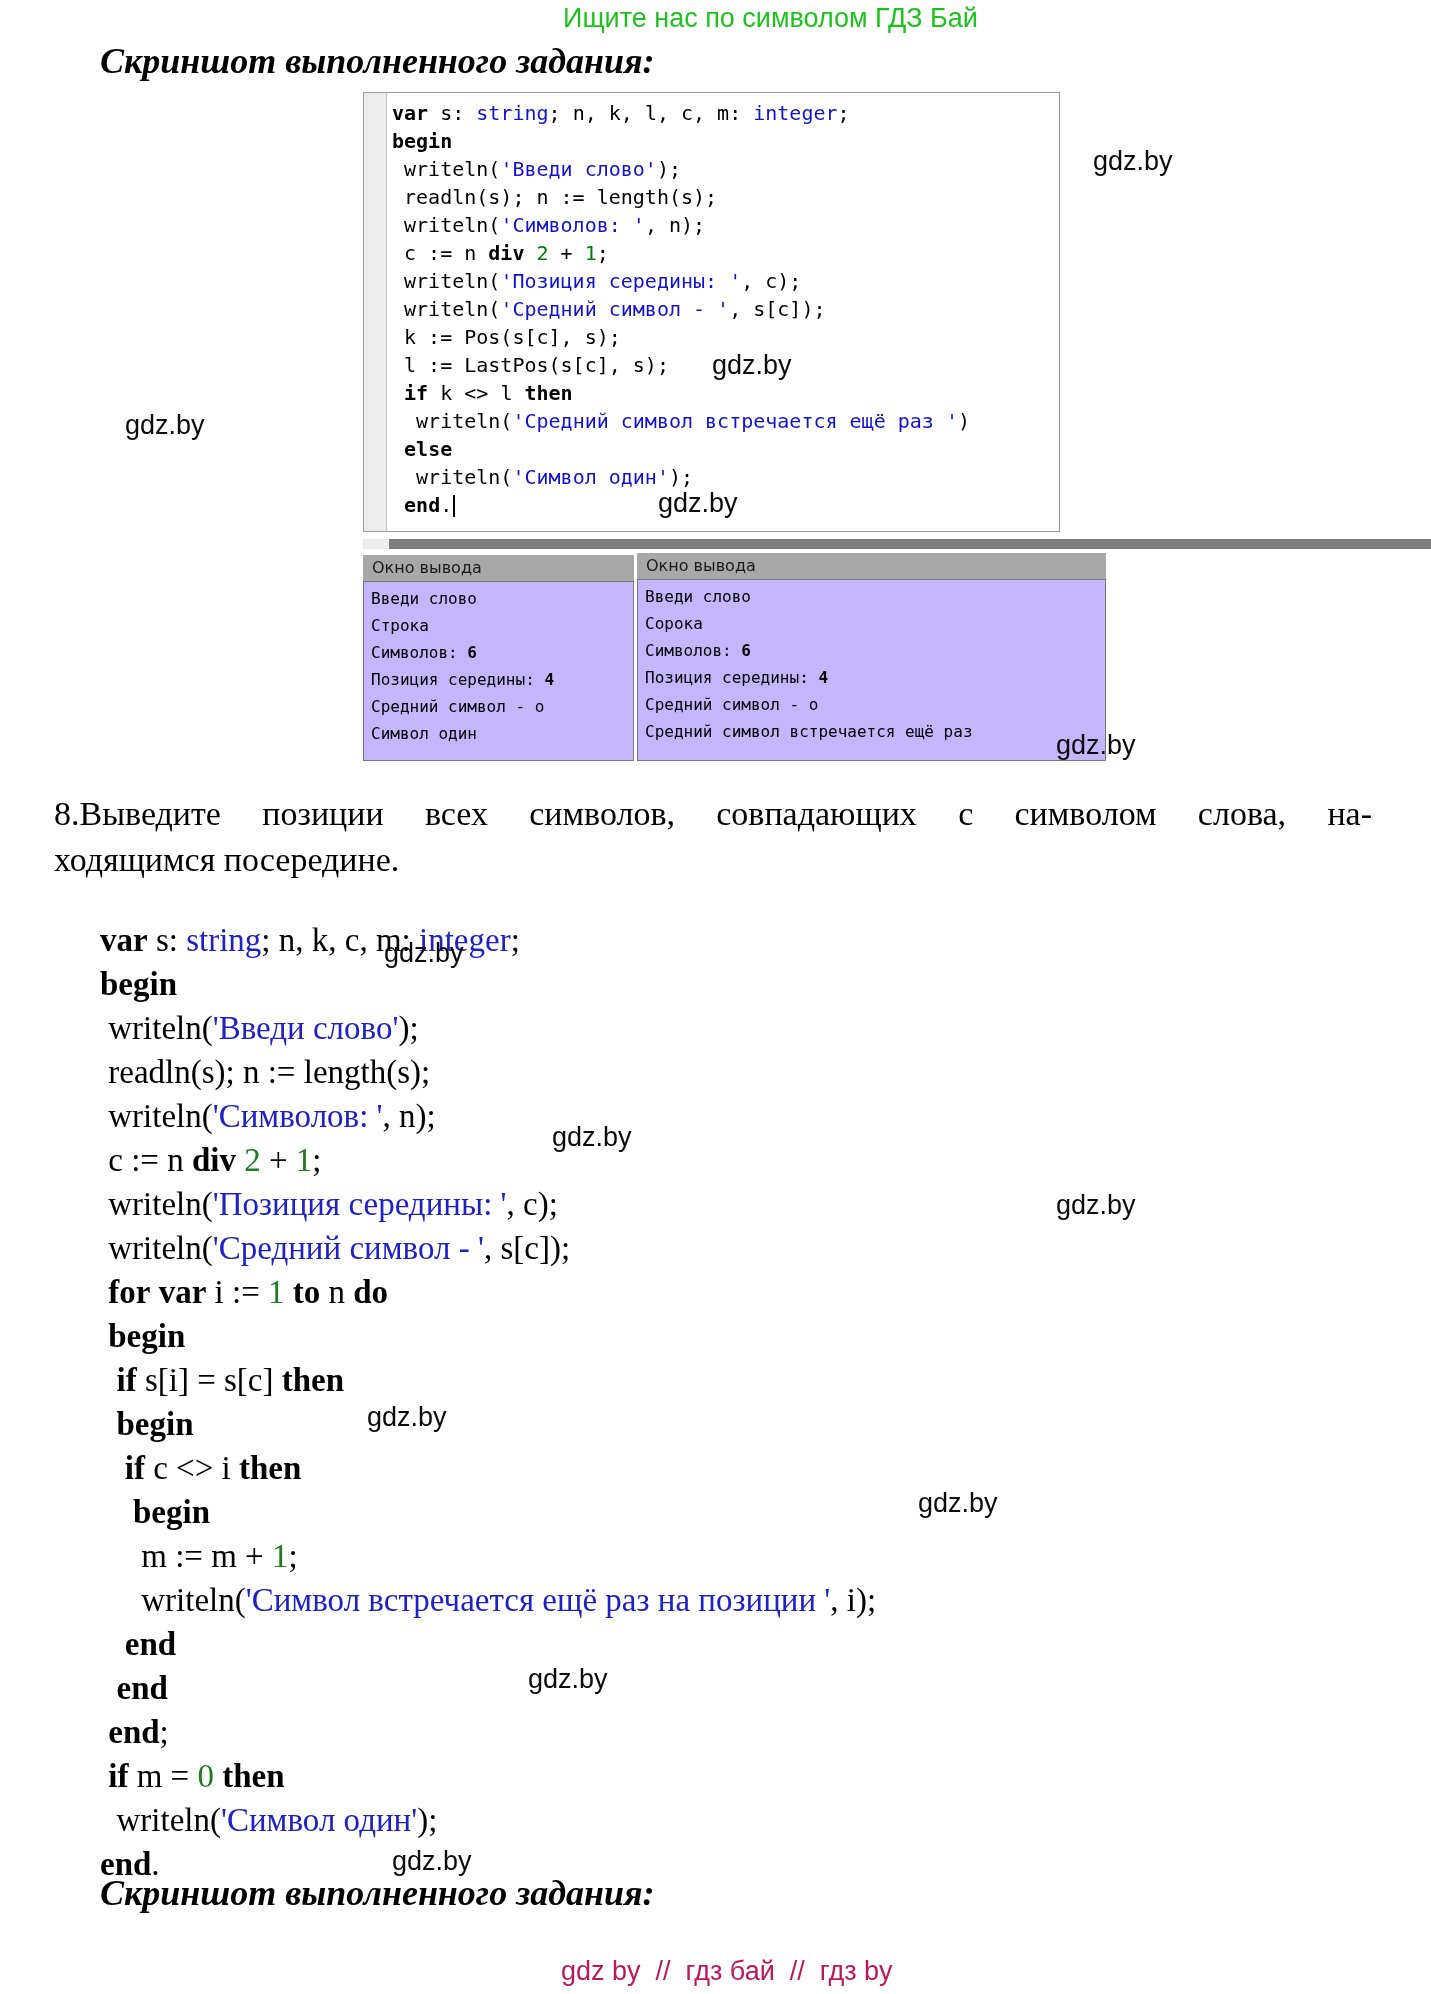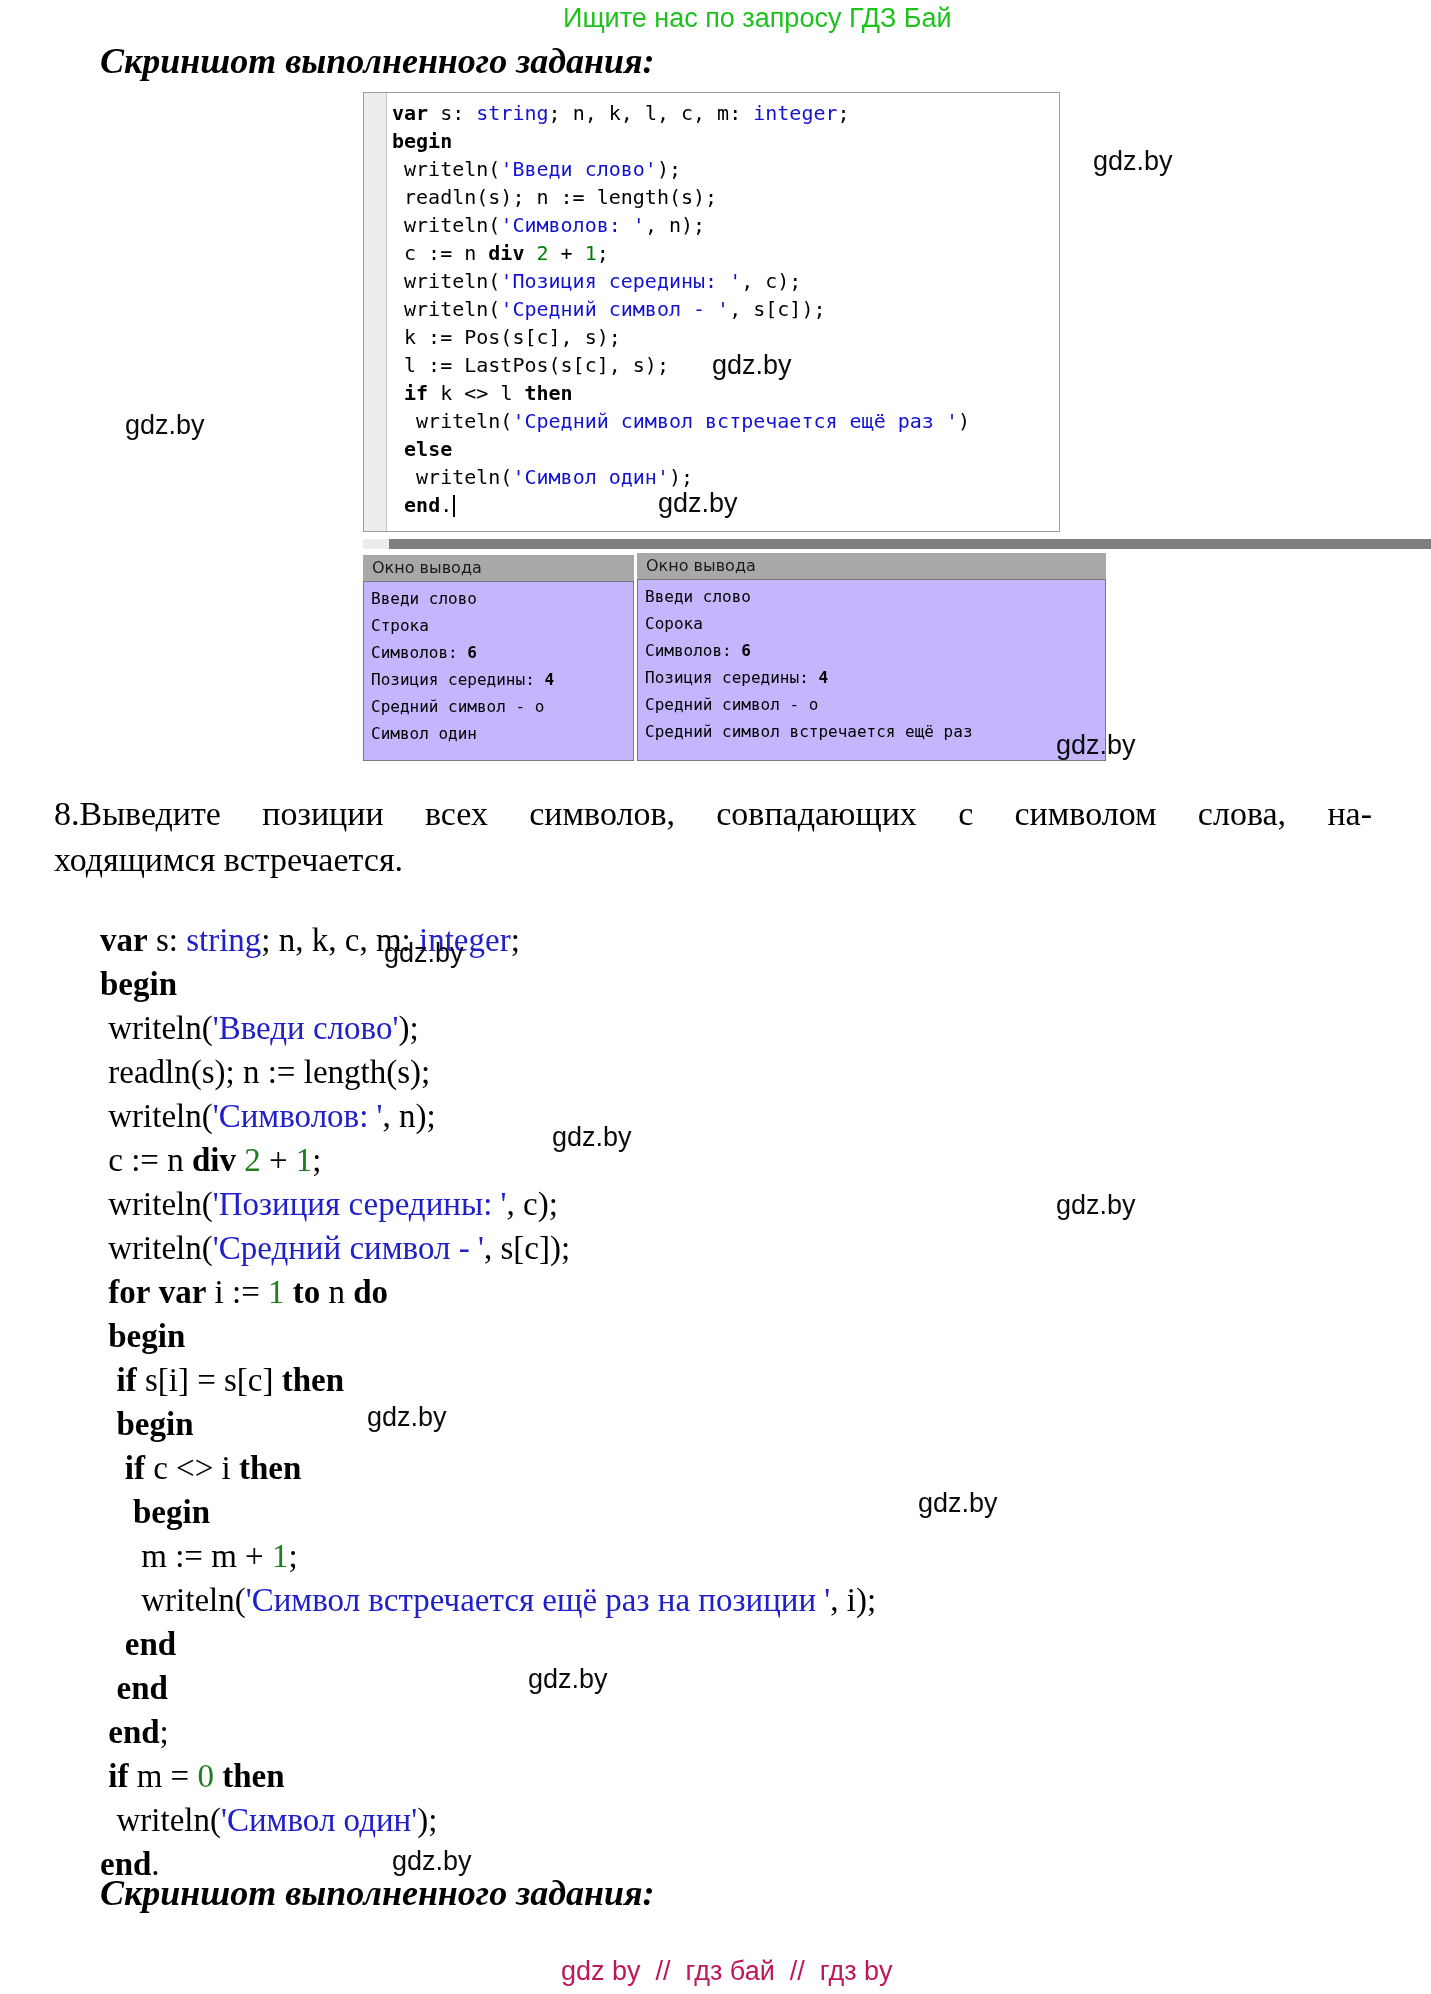--- a/index.html
+++ b/index.html
@@ -62,42 +62,42 @@
 
   
   #footer{position:absolute;left:561px;top:1956px;font-family:"Liberation Sans",sans-serif;
       font-size:27px;color:#be185d;white-space:pre;}
 </style>
 </head>
 <body>
 
 <div id="canvas">
 
-  <div id="promo">Ищите нас по запросу ГДЗ Бай</div>
+  <div id="promo">Ищите нас по символом ГДЗ Бай</div>
 
   <div id="h1" class="shot-heading">Скриншот выполненного задания:</div>
 
   <div id="editor">
     <div class="gutter"></div>
     <div class="code"><div class="cline"><span class="tk-k">var</span><span class="tk-p"> s: </span><span class="tk-t">string</span><span class="tk-p">; n, k, l, c, m: </span><span class="tk-t">integer</span><span class="tk-p">;</span></div><div class="cline"><span class="tk-k">begin</span></div><div class="cline"><span class="tk-p"> writeln(</span><span class="tk-s">'Введи слово'</span><span class="tk-p">);</span></div><div class="cline"><span class="tk-p"> readln(s); n := length(s);</span></div><div class="cline"><span class="tk-p"> writeln(</span><span class="tk-s">'Символов: '</span><span class="tk-p">, n);</span></div><div class="cline"><span class="tk-p"> c := n </span><span class="tk-k">div</span><span class="tk-p"> </span><span class="tk-n">2</span><span class="tk-p"> + </span><span class="tk-n">1</span><span class="tk-p">;</span></div><div class="cline"><span class="tk-p"> writeln(</span><span class="tk-s">'Позиция середины: '</span><span class="tk-p">, c);</span></div><div class="cline"><span class="tk-p"> writeln(</span><span class="tk-s">'Средний символ - '</span><span class="tk-p">, s[c]);</span></div><div class="cline"><span class="tk-p"> k := Pos(s[c], s);</span></div><div class="cline"><span class="tk-p"> l := LastPos(s[c], s);</span></div><div class="cline"><span class="tk-p"> </span><span class="tk-k">if</span><span class="tk-p"> k &lt;&gt; l </span><span class="tk-k">then</span></div><div class="cline"><span class="tk-p">  writeln(</span><span class="tk-s">'Средний символ встречается ещё раз '</span><span class="tk-p">)</span></div><div class="cline"><span class="tk-p"> </span><span class="tk-k">else</span></div><div class="cline"><span class="tk-p">  writeln(</span><span class="tk-s">'Символ один'</span><span class="tk-p">);</span></div><div class="cline"><span class="tk-p"> </span><span class="tk-k">end</span><span class="tk-p">.</span><span class="cursor"></span></div></div>
   </div>
 
   <div id="hscroll-track">
     <div id="hscroll-thumb"></div>
   </div>
 
   <div id="ow1-header" class="outwin-header">Окно вывода</div>
   <div id="ow1-body" class="outwin-body"><div class="cline"><span class="tk-p">Введи слово</span></div><div class="cline"><span class="tk-p">Строка</span></div><div class="cline"><span class="tk-p">Символов: </span><span class="tk-b">6</span></div><div class="cline"><span class="tk-p">Позиция середины: </span><span class="tk-b">4</span></div><div class="cline"><span class="tk-p">Средний символ - о</span></div><div class="cline"><span class="tk-p">Символ один</span></div></div>
 
   <div id="ow2-header" class="outwin-header">Окно вывода</div>
   <div id="ow2-body" class="outwin-body"><div class="cline"><span class="tk-p">Введи слово</span></div><div class="cline"><span class="tk-p">Сорока</span></div><div class="cline"><span class="tk-p">Символов: </span><span class="tk-b">6</span></div><div class="cline"><span class="tk-p">Позиция середины: </span><span class="tk-b">4</span></div><div class="cline"><span class="tk-p">Средний символ - о</span></div><div class="cline"><span class="tk-p">Средний символ встречается ещё раз</span></div></div>
 
   <div id="task">
     <div class="l1">8.Выведите позиции всех символов, совпадающих с символом слова, на-</div>
-    <div class="l2">ходящимся встречается.</div>
+    <div class="l2">ходящимся посередине.</div>
   </div>
 
   <div id="doccode"><div class="cline"><span class="tk-k">var</span><span class="tk-p"> s: </span><span class="tk-t">string</span><span class="tk-p">; n, k, c, m: </span><span class="tk-t">integer</span><span class="tk-p">;</span></div><div class="cline"><span class="tk-k">begin</span></div><div class="cline"><span class="tk-p"> writeln(</span><span class="tk-s">'Введи слово'</span><span class="tk-p">);</span></div><div class="cline"><span class="tk-p"> readln(s); n := length(s);</span></div><div class="cline"><span class="tk-p"> writeln(</span><span class="tk-s">'Символов: '</span><span class="tk-p">, n);</span></div><div class="cline"><span class="tk-p"> c := n </span><span class="tk-k">div</span><span class="tk-p"> </span><span class="tk-n">2</span><span class="tk-p"> + </span><span class="tk-n">1</span><span class="tk-p">;</span></div><div class="cline"><span class="tk-p"> writeln(</span><span class="tk-s">'Позиция середины: '</span><span class="tk-p">, c);</span></div><div class="cline"><span class="tk-p"> writeln(</span><span class="tk-s">'Средний символ - '</span><span class="tk-p">, s[c]);</span></div><div class="cline"><span class="tk-p"> </span><span class="tk-k">for</span><span class="tk-p"> </span><span class="tk-k">var</span><span class="tk-p"> i := </span><span class="tk-n">1</span><span class="tk-p"> </span><span class="tk-k">to</span><span class="tk-p"> n </span><span class="tk-k">do</span></div><div class="cline"><span class="tk-p"> </span><span class="tk-k">begin</span></div><div class="cline"><span class="tk-p">  </span><span class="tk-k">if</span><span class="tk-p"> s[i] = s[c] </span><span class="tk-k">then</span></div><div class="cline"><span class="tk-p">  </span><span class="tk-k">begin</span></div><div class="cline"><span class="tk-p">   </span><span class="tk-k">if</span><span class="tk-p"> c &lt;&gt; i </span><span class="tk-k">then</span></div><div class="cline"><span class="tk-p">    </span><span class="tk-k">begin</span></div><div class="cline"><span class="tk-p">     m := m + </span><span class="tk-n">1</span><span class="tk-p">;</span></div><div class="cline"><span class="tk-p">     writeln(</span><span class="tk-s">'Символ встречается ещё раз на позиции '</span><span class="tk-p">, i);</span></div><div class="cline"><span class="tk-p">   </span><span class="tk-k">end</span></div><div class="cline"><span class="tk-p">  </span><span class="tk-k">end</span></div><div class="cline"><span class="tk-p"> </span><span class="tk-k">end</span><span class="tk-p">;</span></div><div class="cline"><span class="tk-p"> </span><span class="tk-k">if</span><span class="tk-p"> m = </span><span class="tk-n">0</span><span class="tk-p"> </span><span class="tk-k">then</span></div><div class="cline"><span class="tk-p">  writeln(</span><span class="tk-s">'Символ один'</span><span class="tk-p">);</span></div><div class="cline"><span class="tk-k">end</span><span class="tk-p">.</span></div></div>
 
   <div id="h2" class="shot-heading">Скриншот выполненного задания:</div>
 
   <div id="footer">gdz by  //  гдз бай  //  гдз by</div>
 
 <div class="wm" style="left: 1093px; top: 146px;">gdz.by</div>
     <div class="wm" style="left: 125px; top: 410px;">gdz.by</div>

